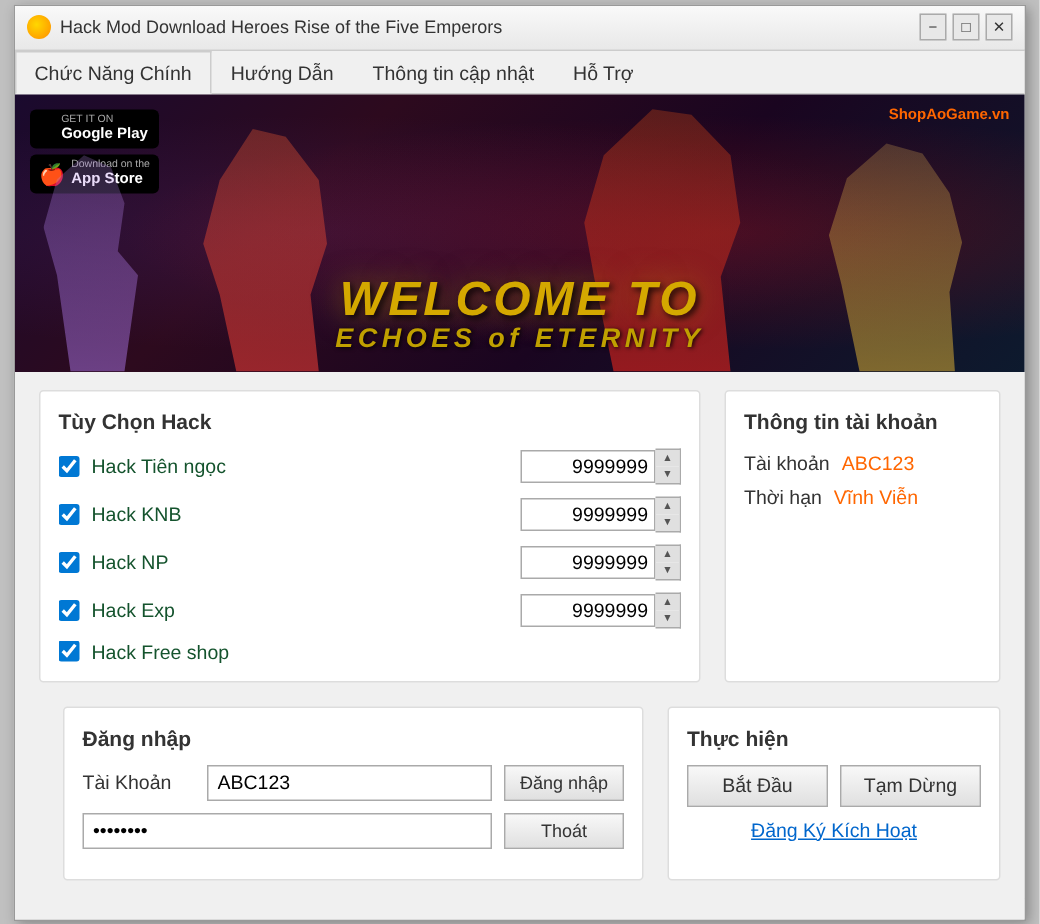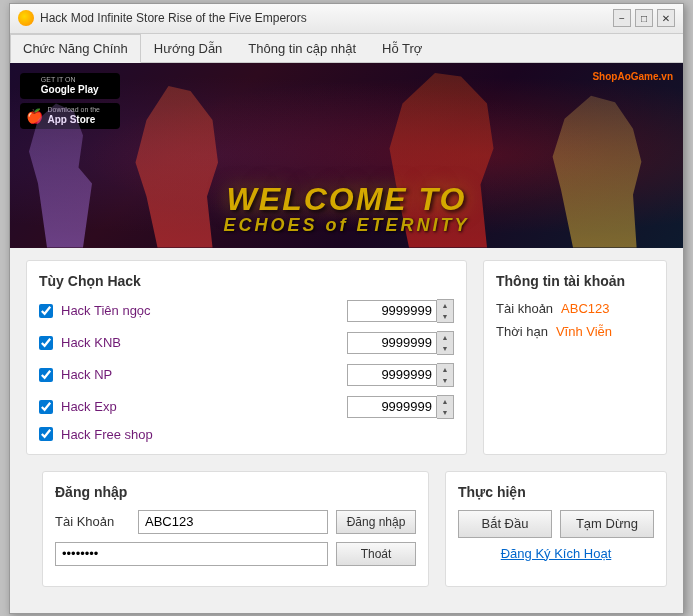--- a/index.html
+++ b/index.html
@@ -134,21 +134,21 @@
       flex-direction: column;
       gap: 4px;
     }
     .store-badge {
       background: #000;
       border-radius: 4px;
       padding: 3px 6px;
       display: flex;
       align-items: center;
       gap: 4px;
-      width: 100px;
+      width: 86px;
     }
     .store-badge-icon {
       font-size: 14px;
     }
     .store-badge-text {
       color: white;
       font-size: 8px;
       line-height: 1.2;
     }
     .store-badge-text .top { color: #aaa; font-size: 7px; }
@@ -227,21 +227,21 @@
     .hack-checkbox {
       width: 14px;
       height: 14px;
       cursor: pointer;
       accent-color: #0078d4;
       flex-shrink: 0;
     }
     .hack-label {
       flex: 1;
       font-size: 13px;
-      color: #701a75;
+      color: #14532d;
     }
     .hack-input-wrap {
       display: flex;
       align-items: center;
     }
     .hack-input {
       width: 90px;
       height: 22px;
       border: 1px solid #aaa;
       padding: 2px 4px;
@@ -386,21 +386,21 @@
       background: #f0f0f0;
     }
   </style>
 </head>
 <body>
 
 <div class="window">
 
   <div class="title-bar">
     <div class="title-bar-icon"></div>
-    <span class="title-bar-text">Hack Mod Infinite Store Rise of the Five Emperors</span>
+    <span class="title-bar-text">Hack Mod Download Heroes Rise of the Five Emperors</span>
     <div class="title-bar-buttons">
       <div class="tb-btn">−</div>
       <div class="tb-btn">□</div>
       <div class="tb-btn close">✕</div>
     </div>
   </div>
 
   <div class="menu-bar">
     <div class="menu-tab active">Chức Năng Chính</div>
     <div class="menu-tab">Hướng Dẫn</div>

